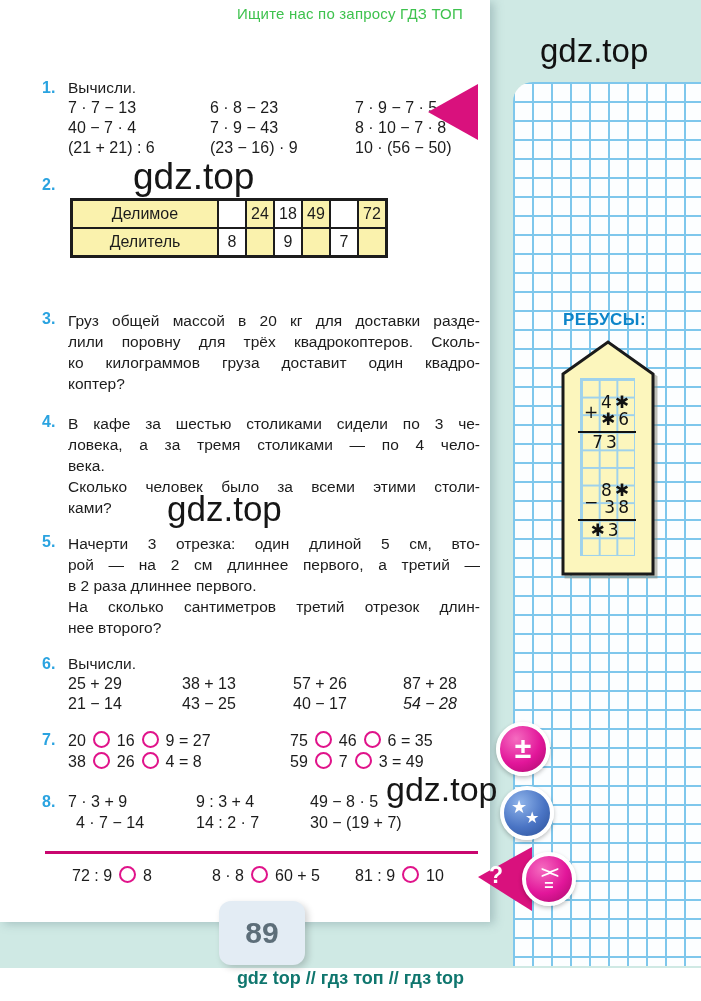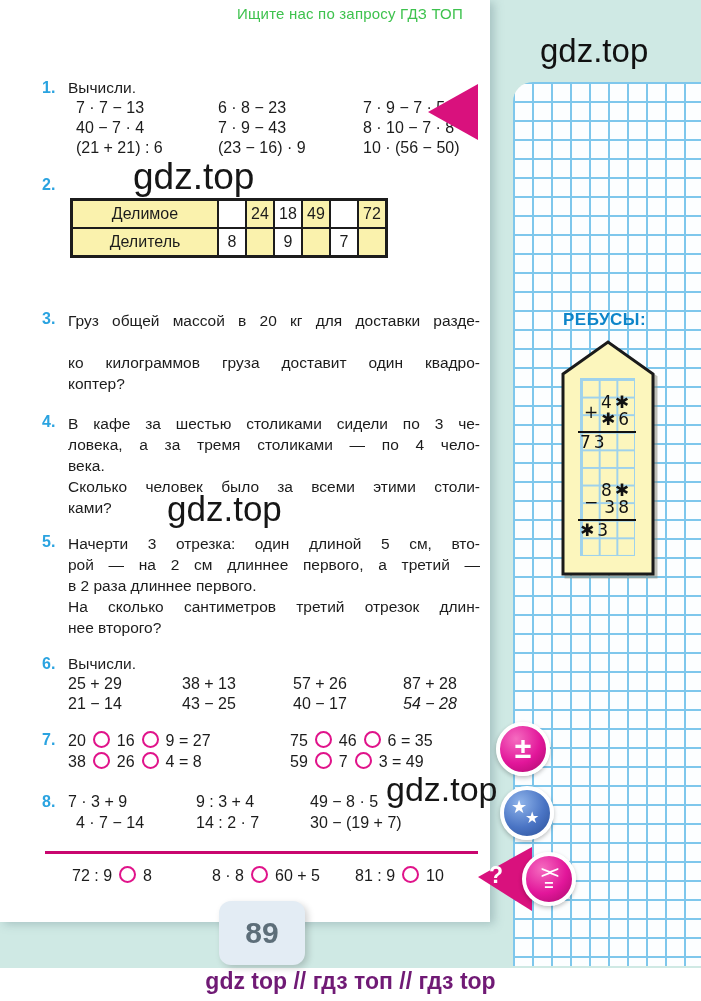--- a/index.html
+++ b/index.html
@@ -36,21 +36,21 @@
 
   .circ{display:inline-block;width:13px;height:13px;border:2px solid #e0138a;
         border-radius:50%;vertical-align:-2px;margin:0 7px;background:#fff;}
   .pinkline{position:absolute;left:45px;top:851px;width:433px;height:3px;background:#c9066f;}
 
   .tab89{position:absolute;left:219px;top:901px;width:86px;height:64px;background:#e3ecf4;
          border-radius:12px;box-shadow:3px 3px 7px rgba(0,0,0,.18);
          display:flex;align-items:center;justify-content:center;
          font-size:30px;font-weight:700;color:#5d6e79;}
   .footer{position:absolute;left:0;top:968px;width:701px;text-align:center;
-          color:#701a75;font-size:23px;font-weight:600;}
+          color:#0f766e;font-size:18px;font-weight:600;}
 
   
   .brand{position:absolute;left:540px;top:32px;font-size:33px;color:#111;}
   .gridpanel{position:absolute;left:513px;top:82px;width:188px;height:884px;
              background-color:#fcfeff;border-top-left-radius:20px;
              background-image:
                repeating-linear-gradient(to right,#7ec7ec 0 2px,transparent 2px 19px),
                repeating-linear-gradient(to bottom,#7ec7ec 0 2px,transparent 2px 19px);}
   .rebustitle{position:absolute;left:563px;top:310px;font-size:17px;font-weight:700;
               color:#0d85c9;letter-spacing:.5px;}
@@ -58,21 +58,21 @@
              border:1.5px solid #9fd2ec;
              background-image:
                linear-gradient(to right,#9fd2ec 1.5px,transparent 1.5px),
                linear-gradient(to bottom,#9fd2ec 1.5px,transparent 1.5px);
              background-size:17.7px 17.6px;}
   .puz{position:absolute;left:580px;width:52px;font-family:"DejaVu Sans",sans-serif;
        font-size:17px;color:#111;}
   .puz .prow{text-align:right;height:17px;line-height:17px;letter-spacing:3px;}
   .puz .sign{position:absolute;left:4px;}
   .puz .pline{position:absolute;left:-2px;width:58px;height:2px;background:#111;}
-  .puz .pres{position:absolute;left:0;width:52px;text-align:left;letter-spacing:3px;
+  .puz .pres{position:absolute;left:0;width:52px;text-align:center;letter-spacing:3px;
              height:26px;line-height:17px;}
 
   
   .badge{position:absolute;width:46px;height:46px;border-radius:50%;border:4px solid #ffffff;
          box-shadow:0 2px 4px rgba(0,0,0,.25);display:flex;flex-direction:column;
          align-items:center;justify-content:center;color:#fff;font-weight:700;}
   .badge.pink{background:radial-gradient(circle at 35% 28%,#f56cc0,#e2169a 55%,#a80a6a);}
   .badge.blue{background:radial-gradient(circle at 35% 28%,#8fb4ea,#4a74c4 55%,#2a4f96);}
   .pm-glyph{font-size:30px;line-height:30px;margin-top:-2px;}
   .star{position:absolute;color:#fff;font-family:"DejaVu Sans",sans-serif;}
@@ -108,21 +108,21 @@
   <div class="prow">38</div>
   <div class="pline" style="top:37px;"></div>
   <div class="pres" style="top:40px;">✱3</div>
 </div>
 
 <div class="page">
   <div class="promo">Ищите нас по запросу ГДЗ ТОП</div>
 
   <span class="exnum" style="top:79px;">1.</span>
   <span class="extitle" style="top:79px;">Вычисли.</span>
-  <div class="abs" style="left:76px;top:99px;width:412px;height:60px;text-align:center;">
+  <div class="abs" style="left:68px;top:99px;width:412px;height:60px;text-align:center;">
     <span class="expr" style="left:0;top:0;">7 · 7 − 13</span>
     <span class="expr" style="left:142px;top:0;">6 · 8 − 23</span>
     <span class="expr" style="left:287px;top:0;">7 · 9 − 7 · 5</span>
     <span class="expr" style="left:0;top:20px;">40 − 7 · 4</span>
     <span class="expr" style="left:142px;top:20px;">7 · 9 − 43</span>
     <span class="expr" style="left:287px;top:20px;">8 · 10 − 7 · 8</span>
     <span class="expr" style="left:0;top:40px;">(21 + 21) : 6</span>
     <span class="expr" style="left:142px;top:40px;">(23 − 16) · 9</span>
     <span class="expr" style="left:287px;top:40px;">10 · (56 − 50)</span>
   </div>
@@ -150,20 +150,21 @@
       <td>9</td>
       <td></td>
       <td>7</td>
       <td></td>
     </tr>
   </tbody>
     </table>
 
   <span class="exnum" style="top:310px;">3.</span>
   <div class="tline" style="top:310px;">Груз общей массой в 20 кг для доставки разде-</div>
+  <div class="tline" style="top:331px;">лили поровну для трёх квадрокоптеров. Сколь-</div>
   <div class="tline" style="top:352px;">ко килограммов груза доставит один квадро-</div>
   <div class="tline last" style="top:373px;">коптер?</div>
 
   <span class="exnum" style="top:413px;">4.</span>
   <div class="tline" style="top:413px;">В кафе за шестью столиками сидели по 3 че-</div>
   <div class="tline" style="top:434px;">ловека, а за тремя столиками — по 4 чело-</div>
   <div class="tline last" style="top:455px;">века.</div>
   <div class="tline" style="top:476px;">Сколько человек было за всеми этими столи-</div>
   <div class="tline last" style="top:497px;">ками?</div>
   <div class="wmark" style="left:167px;top:489px;font-size:35px;">gdz.top</div>

